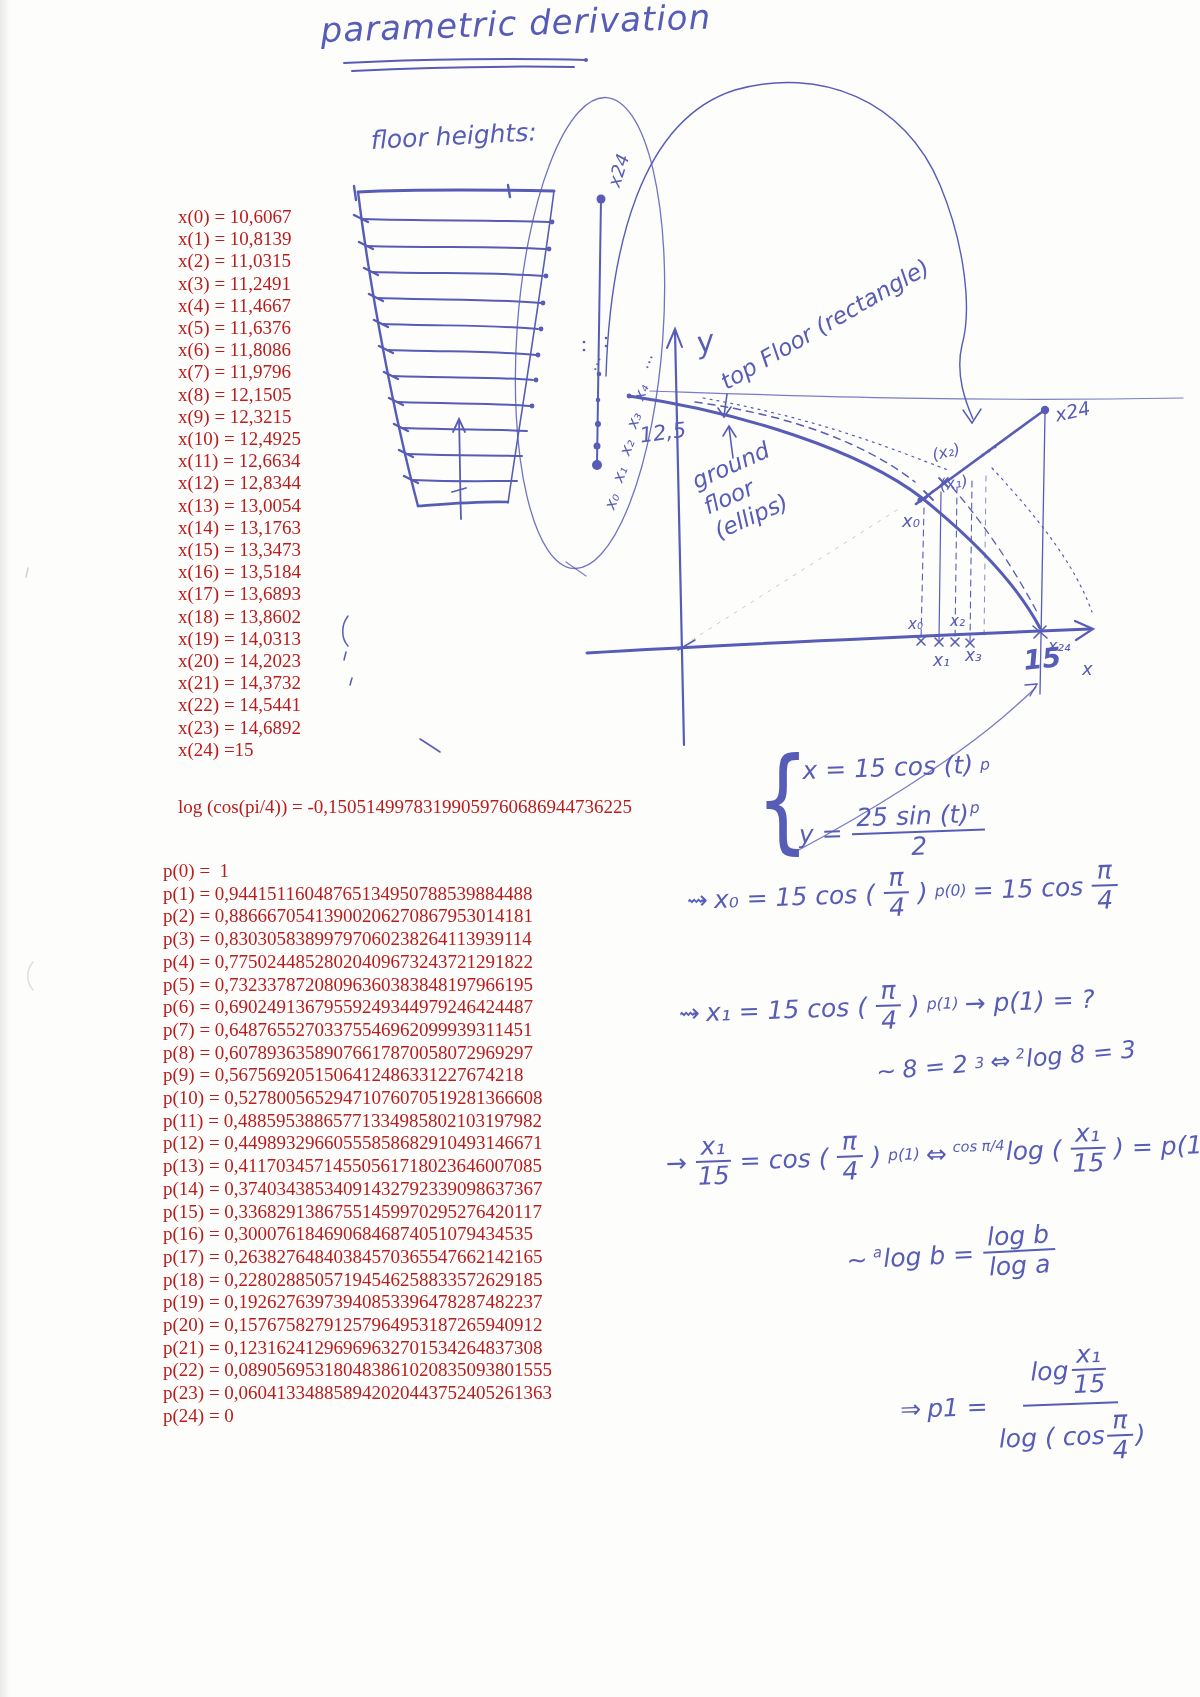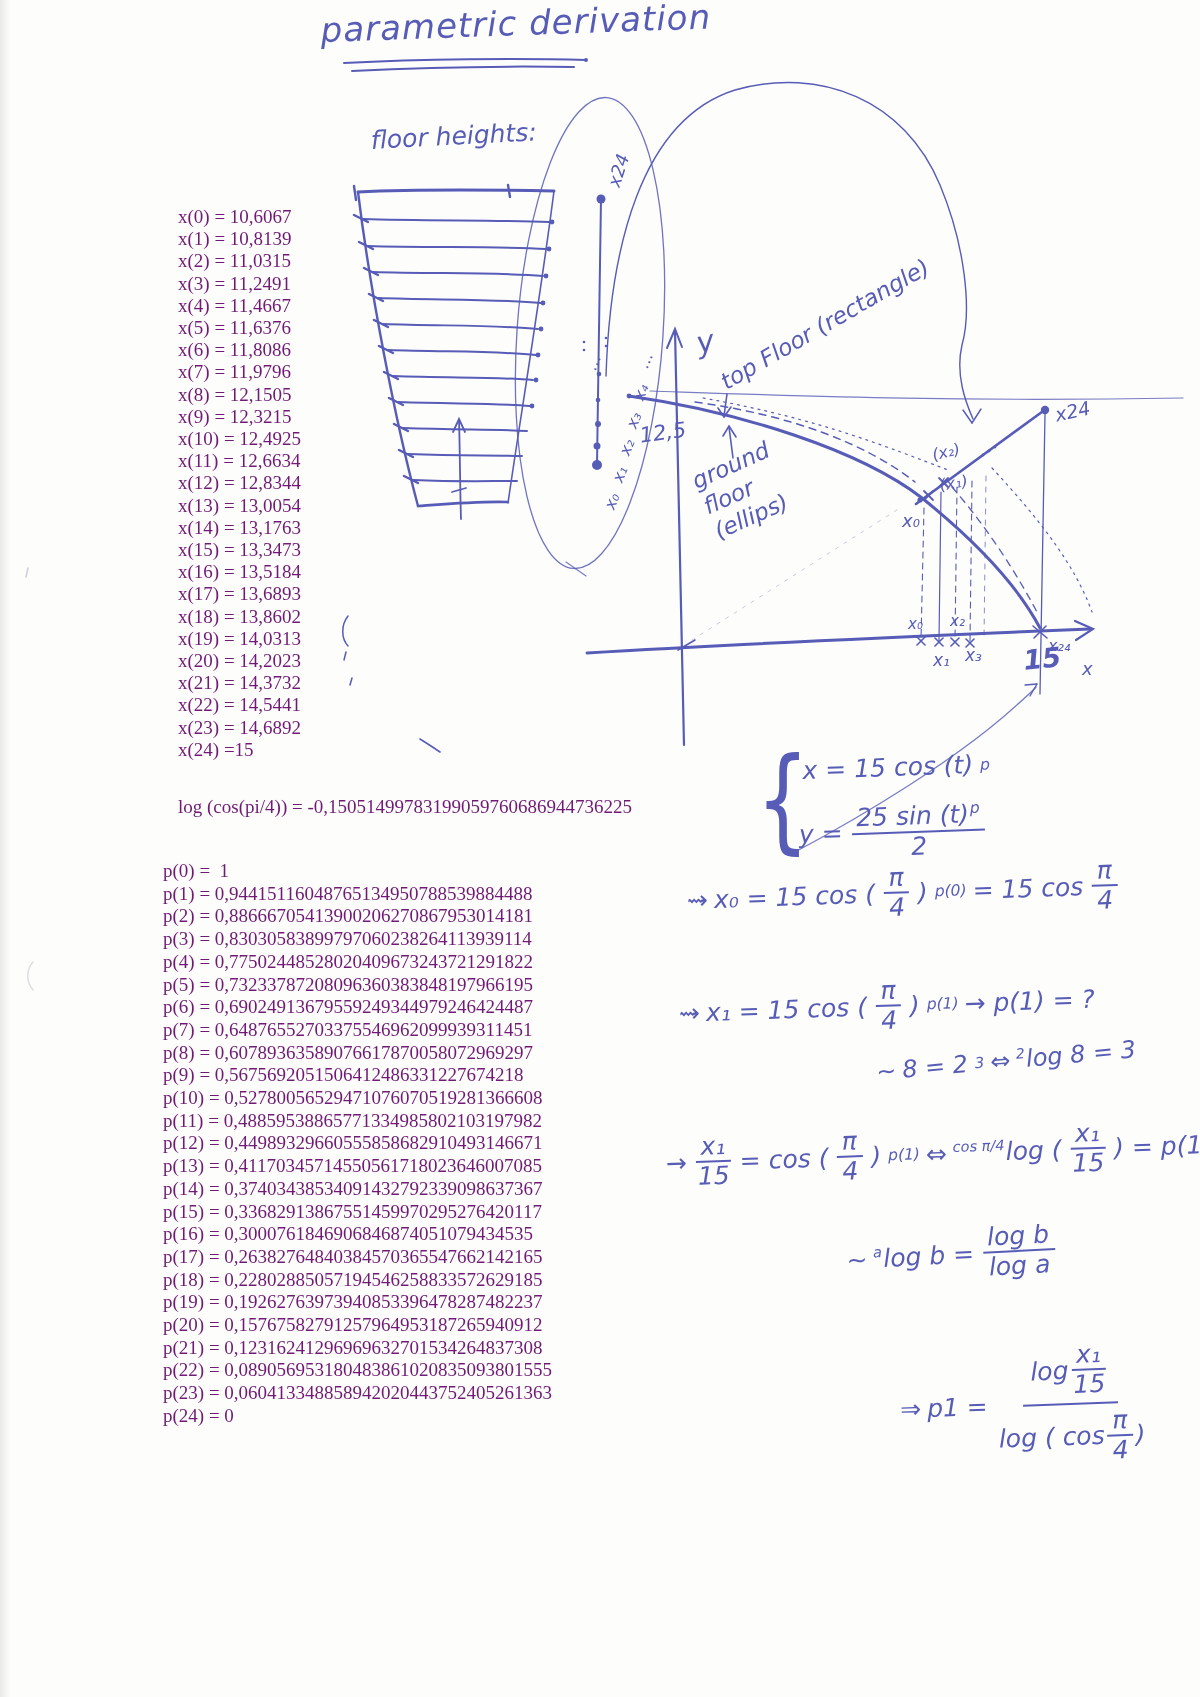--- a/index.html
+++ b/index.html
@@ -1,21 +1,21 @@
 <!DOCTYPE html>
 <html><head>
 <meta charset="utf-8">
 <style>
   html,body{margin:0;padding:0;background:#ffffff;}
   .page{position:relative;width:1200px;height:1697px;background:#fdfdfc;overflow:hidden;
         font-family:"Liberation Serif",serif;}
   .edge-left{position:absolute;left:0;top:0;width:10px;height:100%;
              background:linear-gradient(90deg,#e9e9e7,rgba(255,255,255,0));}
   svg.ink{position:absolute;left:0;top:0;pointer-events:none;}
-  .printed{position:absolute;color:#701a75;font-size:19px;white-space:pre;}
+  .printed{position:absolute;color:#b91c1c;font-size:19px;white-space:pre;}
   .xlist{left:178px;top:206px;line-height:22.2px;}
   .plist{left:163px;top:860px;line-height:22.7px;}
   .logline{left:178px;top:796px;line-height:22px;}
   .hw{position:absolute;color:#575cb6;font-family:"DejaVu Sans",sans-serif;
       font-style:italic;white-space:nowrap;transform-origin:left top;}
   .t-title{left:320px;top:10px;font-size:34px;letter-spacing:1px;transform:rotate(-2deg);}
   .t-floors{left:370px;top:126px;font-size:25px;transform:rotate(-3deg);}
   .frac{display:inline-flex;flex-direction:column;align-items:center;vertical-align:middle;
         line-height:1.05;margin:0 3px;}
   .frac .num{padding:0 5px 1px;border-bottom:2px solid currentColor;}

